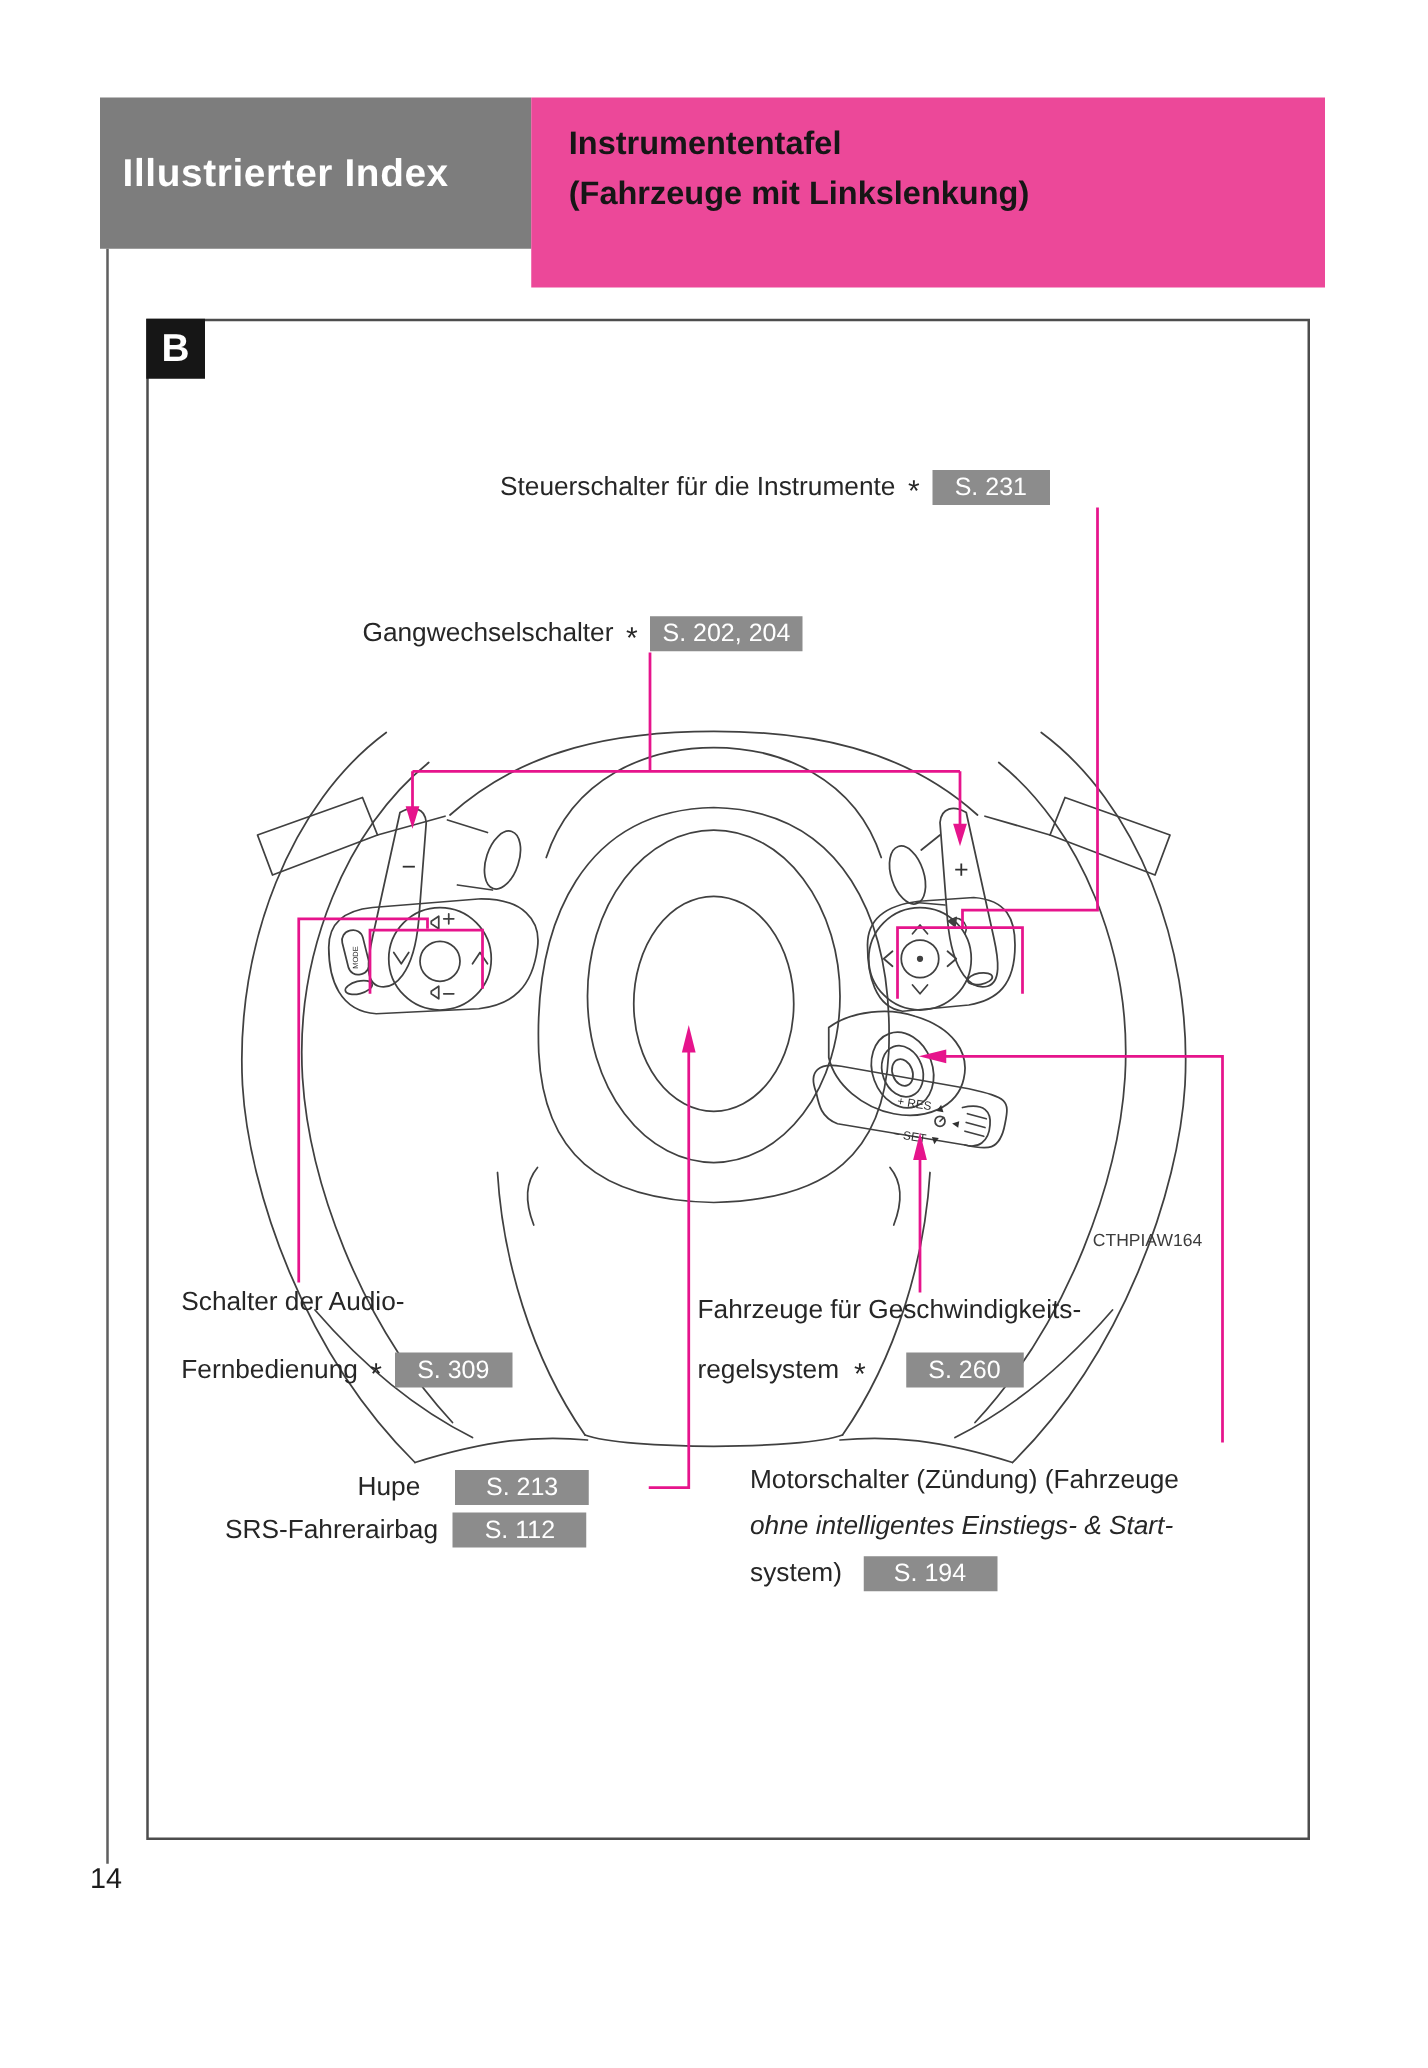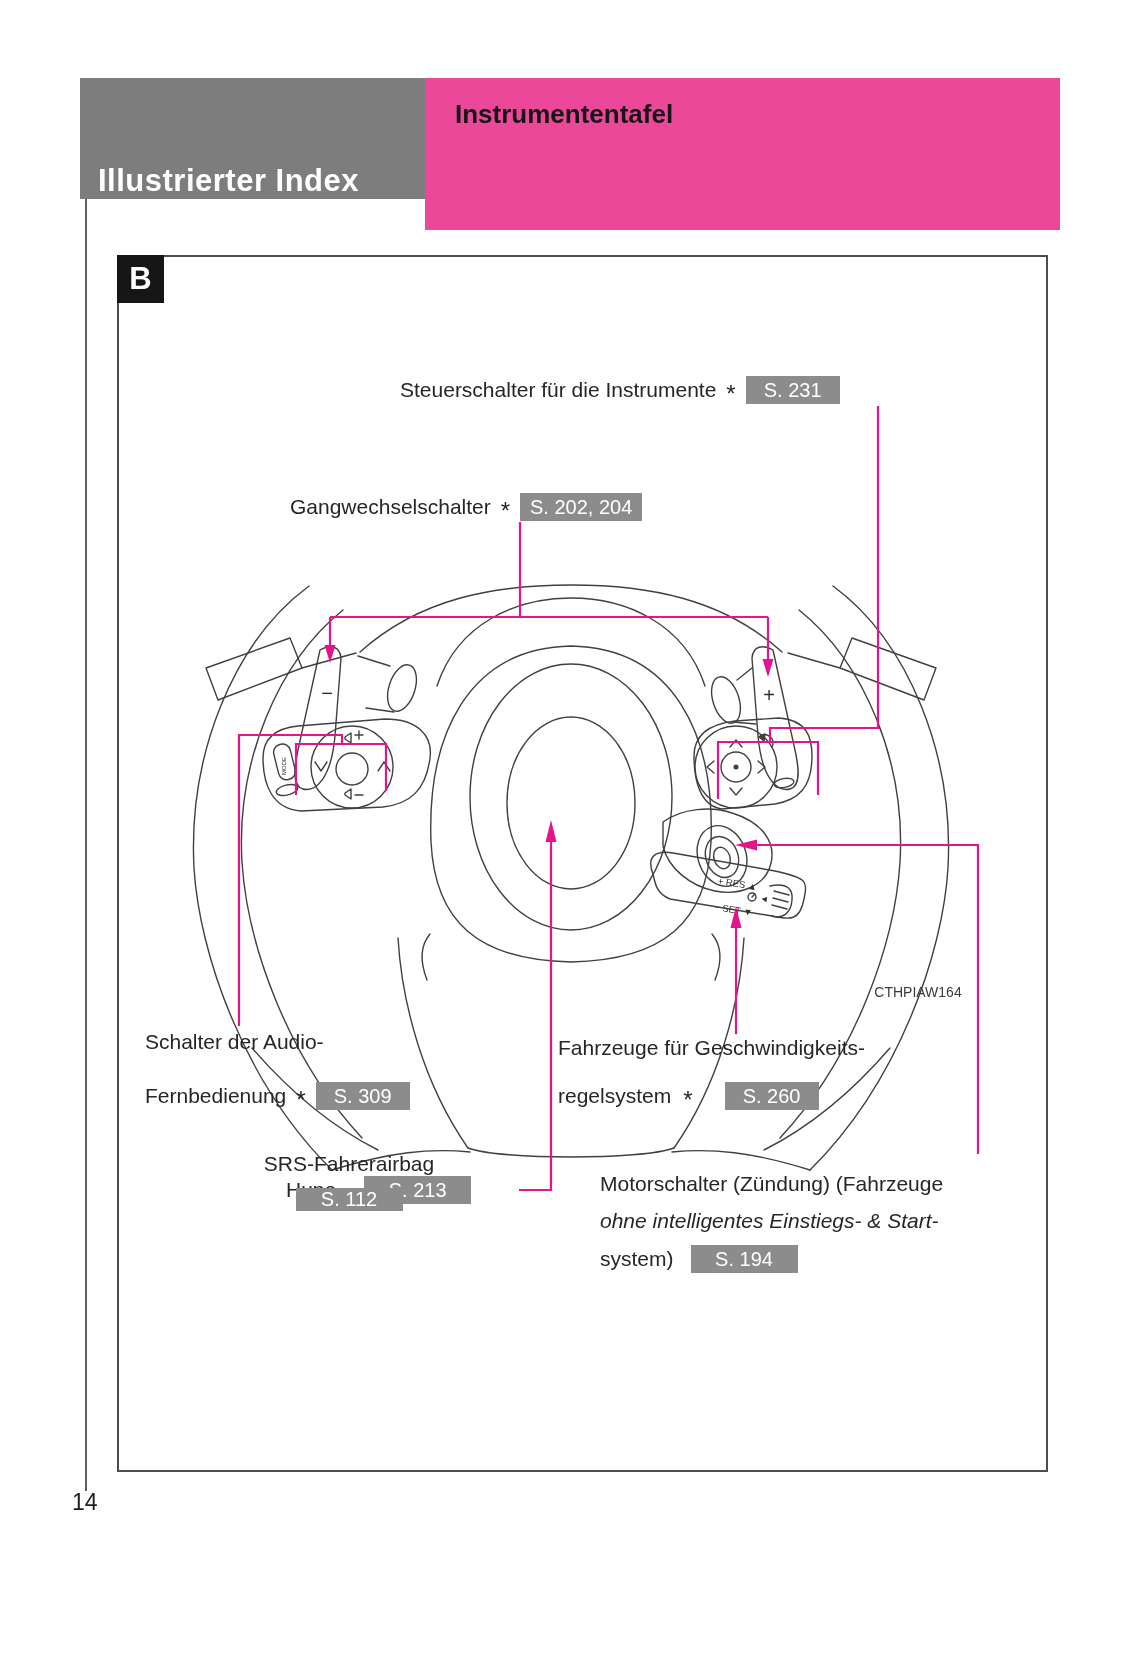--- a/index.html
+++ b/index.html
@@ -4,21 +4,21 @@
 <style>
   html,body{margin:0;padding:0;}
   body{
     width:1142px;height:1654px;position:relative;background:#ffffff;
     font-family:"Liberation Sans", sans-serif;color:#222;overflow:hidden;
   }
   .abs{position:absolute;}
 
   
   .hdr-dark{left:80px;top:78px;width:345px;height:121px;background:#7d7d7d;
-    display:flex;align-items:flex-end;padding-left:18px;box-sizing:border-box;}
+    display:flex;align-items:center;padding-left:18px;box-sizing:border-box;}
   .hdr-dark span{color:#ffffff;font-size:31px;font-weight:bold;letter-spacing:.5px;}
   .hdr-light{left:425px;top:78px;width:635px;height:152px;background:#ec4899;
     padding:16px 0 0 30px;box-sizing:border-box;}
   .hdr-light div{color:#161616;font-size:26px;font-weight:bold;line-height:40px;}
 
   
   .rule-left{left:85px;top:199px;width:2px;height:1292px;background:#5f5f5f;}
   .page-num{left:72px;top:1489px;font-size:23px;color:#1c1c1c;}
   .inner-box{left:117px;top:255px;width:931px;height:1217px;border:2px solid #4d4d4d;box-sizing:border-box;background:transparent;}
   .b-badge{left:117px;top:255px;width:47px;height:48px;background:#161616;color:#fff;
@@ -33,21 +33,21 @@
   .row-end{justify-content:flex-start;}
 
   .row-instr{left:400px;top:376px;width:537px;}
   .row-gang{left:290px;top:493px;width:429px;}
   .audio-l1{left:145px;top:1030px;}
   .audio-row{left:145px;top:1082px;}
   .cruise-l1{left:558px;top:1036px;}
   .cruise-row{left:558px;top:1082px;gap:12px;}
   .cruise-row .ref{margin-left:20px;}
   .horn-row{left:286px;top:1176px;width:232px;gap:28px;}
-  .airbag-row{left:180px;top:1152px;width:338px;gap:12px;flex-direction:column;}
+  .airbag-row{left:180px;top:1210px;width:338px;gap:12px;}
   .engine-l1{left:600px;top:1172px;}
   .engine-l2{left:600px;top:1209px;font-style:italic;}
   .engine-row{left:600px;top:1245px;gap:17px;}
   .fig-code{left:858px;top:984px;width:120px;text-align:center;font-size:14px;color:#3c3c3c;}
 
   .w94{width:94px;} .w95{width:107px;} .w122{width:122px;}
 
   svg{position:absolute;left:0;top:0;}
   .wheel{stroke:#404040;stroke-width:1.4;fill:none;stroke-linecap:round;stroke-linejoin:round;}
   .wheel text{stroke:none;fill:#303030;}
@@ -55,20 +55,21 @@
   .arrowhead{fill:#e6148c;stroke:none;}
 </style>
 </head>
 <body>
 
 <div class="abs hdr-dark">
   <span>Illustrierter Index</span>
 </div>
 <div class="abs hdr-light">
   <div>Instrumententafel</div>
+  <div>(Fahrzeuge mit Linkslenkung)</div>
 </div>
 
 <div class="abs rule-left"></div>
 <div class="abs page-num">14</div>
 
 <div class="abs inner-box"></div>
 <div class="abs b-badge">B</div>
 
 <svg width="1142" height="1654" viewBox="0 0 1142 1654">
   <g class="wheel">

